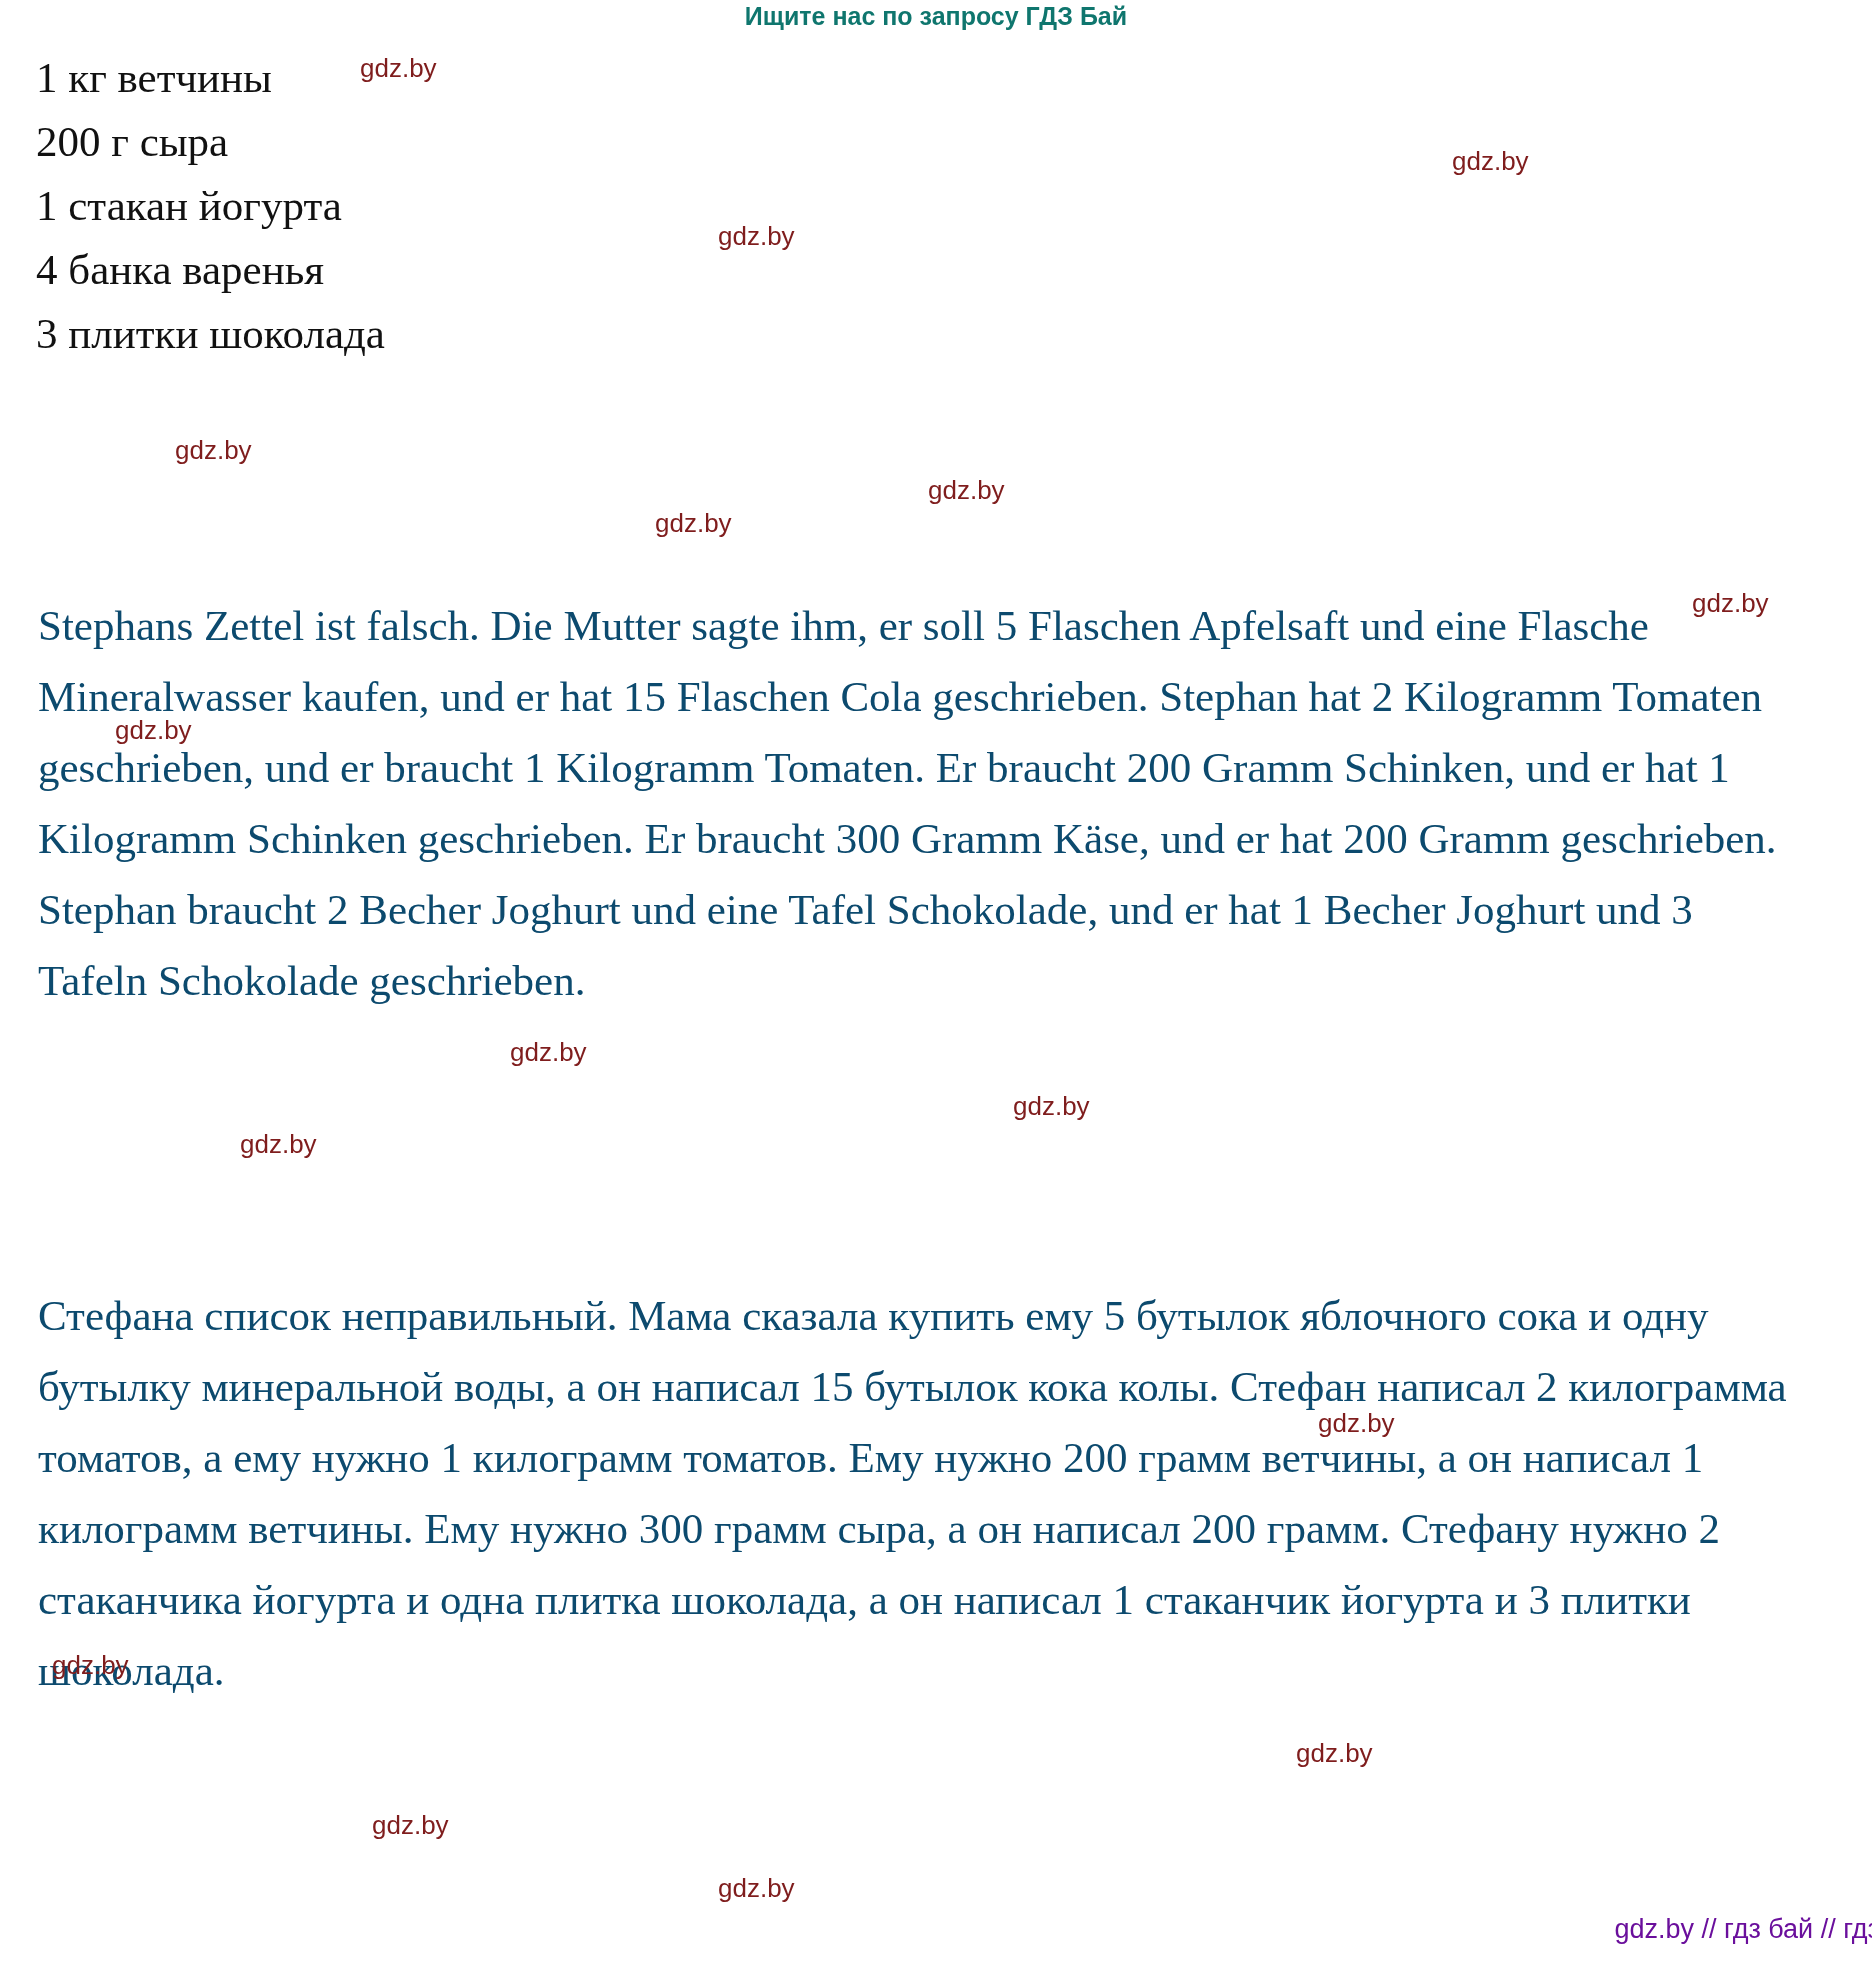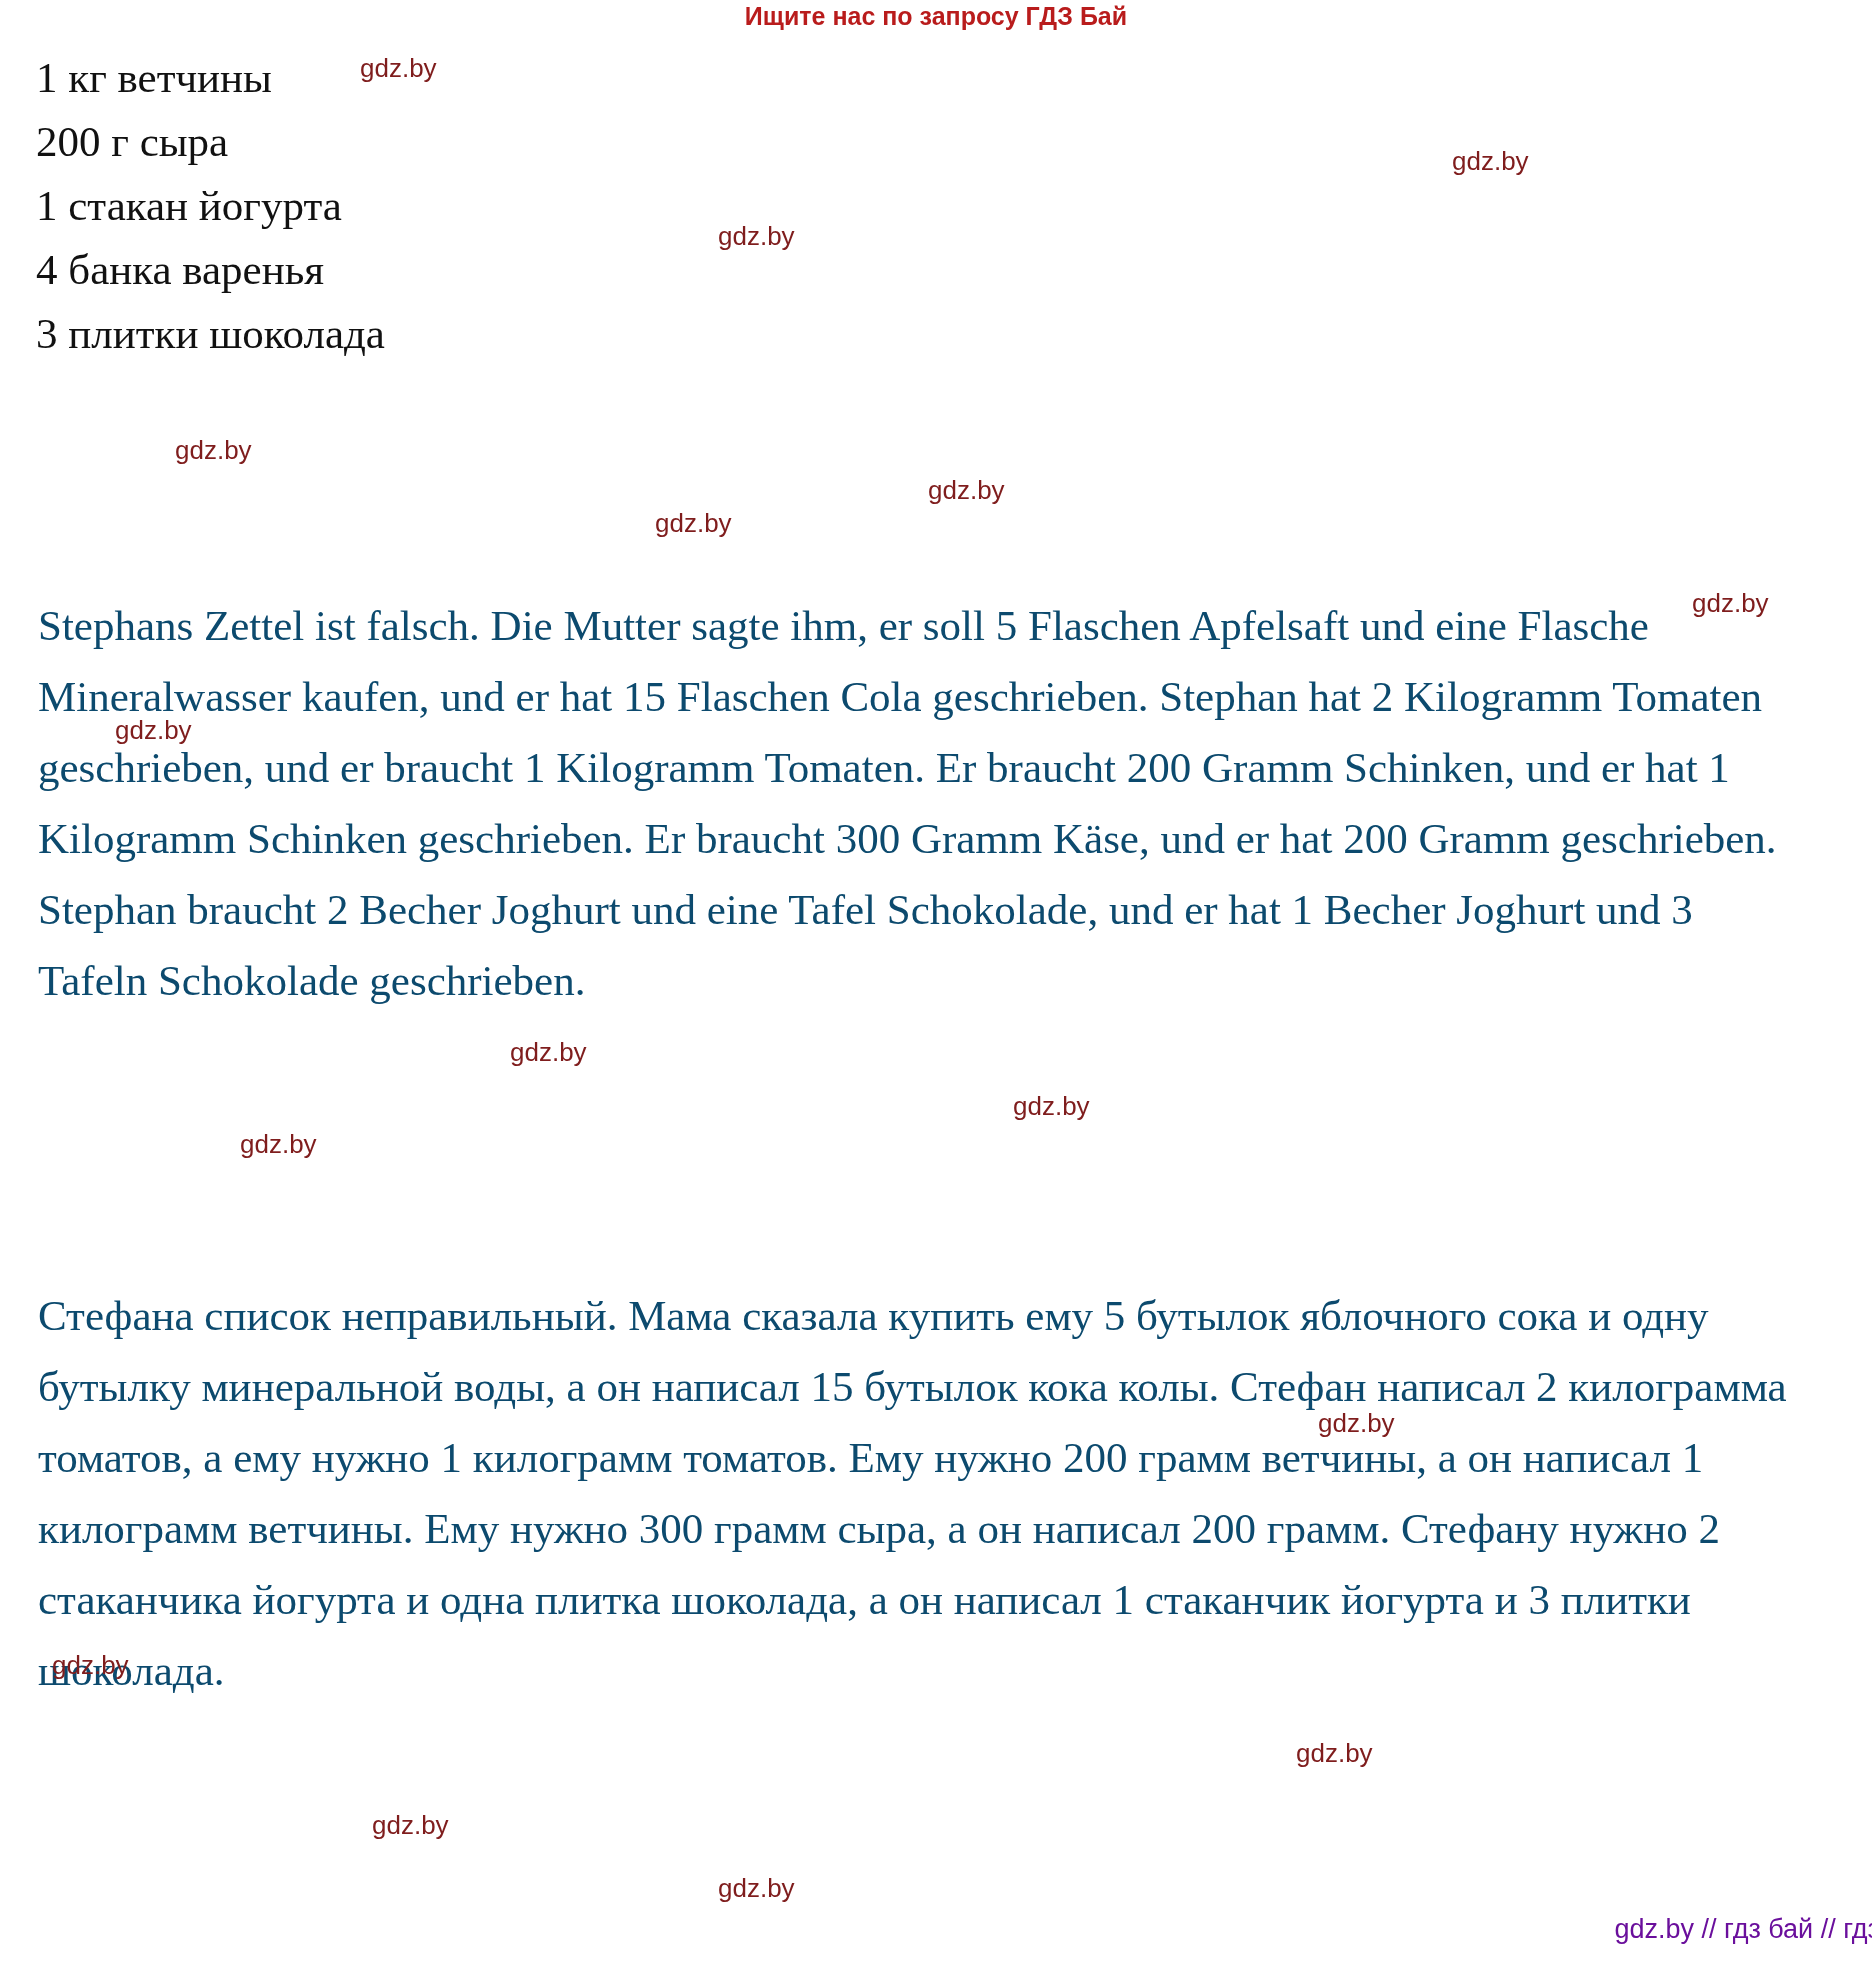--- a/index.html
+++ b/index.html
@@ -20,21 +20,21 @@
   .promo {
     position: absolute;
     top: 0px;
     left: 0;
     width: 1872px;
     text-align: center;
     font-family: "Liberation Sans", "DejaVu Sans", sans-serif;
     font-weight: bold;
     font-size: 25px;
     line-height: 32px;
-    color: #b91c1c;
+    color: #0f766e;
     white-space: nowrap;
   }
 
   
   .list-block {
     position: absolute;
     top: 46px;
     left: 36px;
     width: 1000px;
   }

